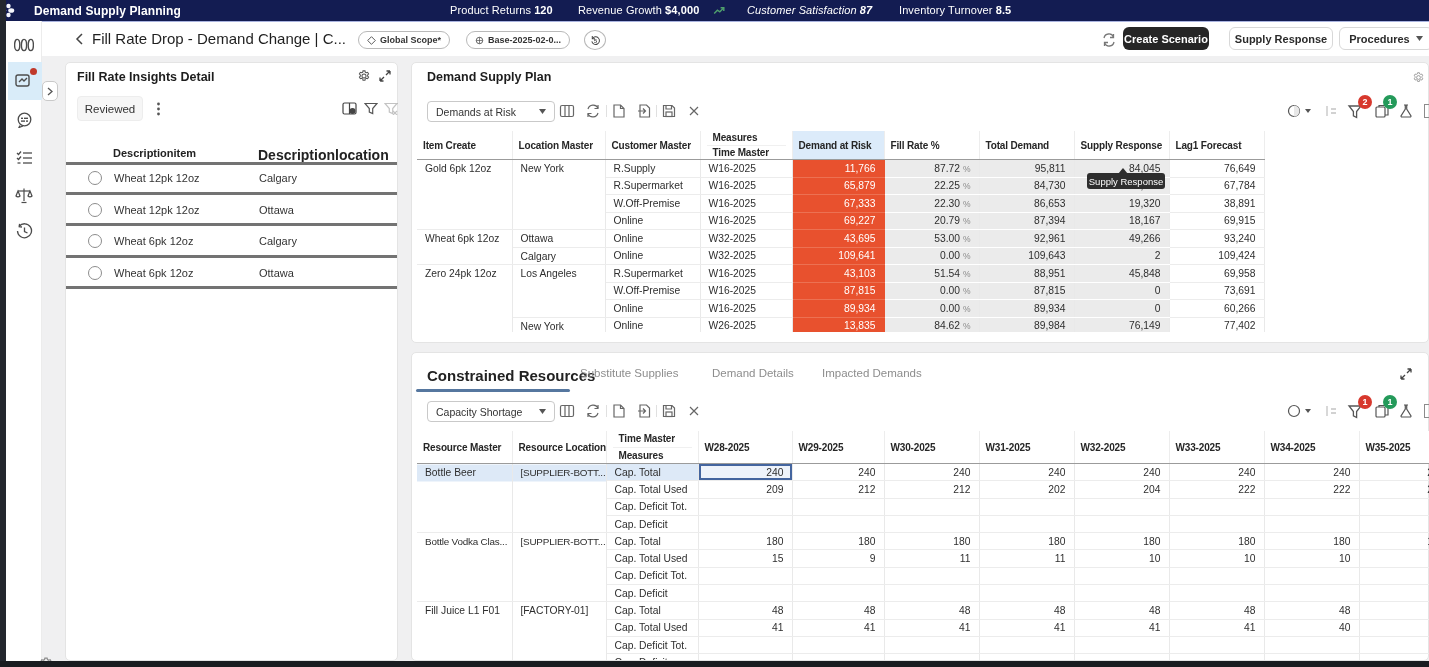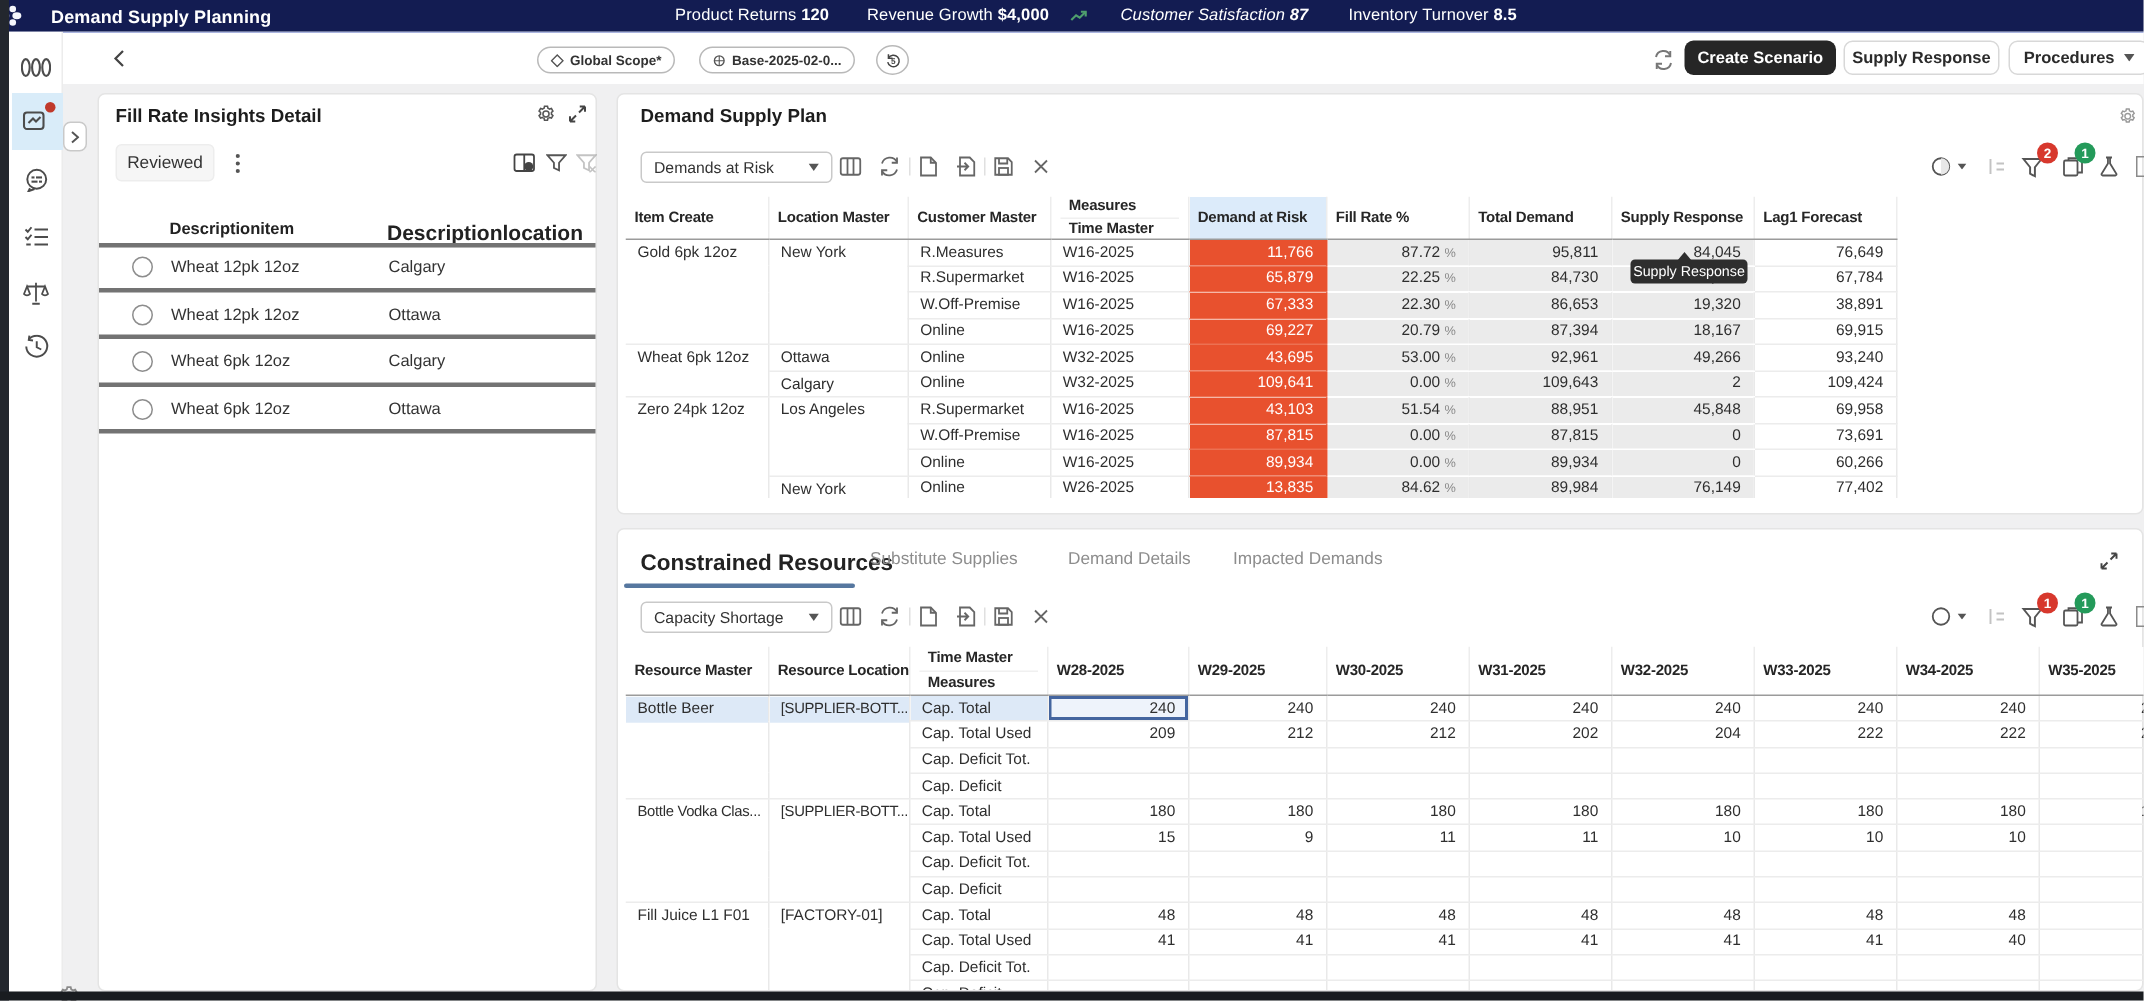--- a/index.html
+++ b/index.html
@@ -88,39 +88,40 @@
     <path d="M9 1 L13 1 L13 5" stroke="#4f9f6d" stroke-width="1.8" fill="none"></path>
   </svg>
   <div class="t" style="left:747px;font-style:italic;">Customer Satisfaction <b>87</b></div>
   <div class="t" style="left:899px;">Inventory Turnover <b>8.5</b></div>
 </div>
 
 <div class="abs" id="hdr">
   <svg class="abs" style="left:68px; top:10px;" width="10" height="14" viewBox="0 0 10 14">
     <path d="M8 2 L3 7 L8 12" stroke="#444" stroke-width="1.5" fill="none"></path>
   </svg>
+  <div class="abs" style="left:86px; top:8px; font-size:15px; color:#1f1f1f;">Fill Rate Drop - Demand Change | C...</div>
   <div class="pill" style="left:352px;"><svg width="9" height="9" viewBox="0 0 10 10" style="margin-right:4px;">
         <rect x="2" y="2" width="6" height="6" transform="rotate(45 5 5)" stroke="#555" fill="none"></rect>
       </svg>Global Scope*</div>
   <div class="pill" style="left:460px;"><svg width="9" height="9" viewBox="0 0 10 10" style="margin-right:4px;">
         <circle cx="5" cy="5" r="3.6" stroke="#555" fill="none"></circle>
         <path d="M5 1.4 V8.6 M1.4 5 H8.6" stroke="#555" stroke-width=".8"></path>
       </svg>Base-2025-02-0...</div>
   <div class="pill" style="left:578px; width:22px; border-radius:50%; height:20px; top:8px; padding:0; justify-content:center;">
     <svg width="11" height="11" viewBox="0 0 12 12">
         <path d="M2.5 4 A4.2 4.2 0 1 1 2 7" stroke="#444" stroke-width="1.1" fill="none"></path>
         <path d="M2.5 1.2 V4.2 H5.5" stroke="#444" stroke-width="1.1" fill="none"></path>
         <text x="4.3" y="8.6" font-size="6" fill="#444">5</text>
       </svg>
   </div>
   <svg class="abs" style="left:1096px; top:11px;" width="14" height="14" viewBox="0 0 14 14">
     <path d="M2 5 A5 5 0 0 1 11.5 4 M12 9 A5 5 0 0 1 2.5 10" stroke="#777" stroke-width="1.3" fill="none"></path>
     <path d="M11.5 1 V4.5 H8 M2.5 13 V9.5 H6" stroke="#777" stroke-width="1.3" fill="none"></path>
   </svg>
-  <div class="btn dark" style="left:1117px; width:101px;">Create Scenario</div>
+  <div class="btn dark" style="left:1117px; width:86px;">Create Scenario</div>
   <div class="btn light" style="left:1223px; width:104px;">Supply Response</div>
   <div class="btn light" style="left:1333px; width:94px;">Procedures&nbsp;&nbsp;<svg width="7" height="5" viewBox="0 0 7 5">
         <path d="M0 0 H7 L3.5 5 Z" fill="#555"></path>
       </svg></div>
 </div>
 
 <div class="abs" id="sidebar">
   <div class="sbi" style="top:9px;">
     <svg width="20" height="14" viewBox="0 0 20 14">
         <g stroke="#4c4c4c" stroke-width="1.4" fill="none">
@@ -359,21 +360,21 @@
             </th>
       <th class="dar">Demand at Risk</th>
             <th>Fill Rate %</th>
             <th>Total Demand</th>
             <th>Supply Response</th>
             <th>Lag1 Forecast</th>
     </tr>
     <tr>
       <td rowspan="4" class="vt">Gold 6pk 12oz</td>
             <td rowspan="4" class="vt">New York</td>
-      <td class="wht">R.Measures</td>
+      <td class="wht">R.Supply</td>
             <td class="wht">W16-2025</td>
       <td class="red num">11,766</td>
             <td class="gry num">87.72 <span class="pct">%</span></td>
             <td class="gry num">95,811</td>
             <td class="gry num">84,045</td>
             <td class="wht num">76,649</td>
     </tr>
     <tr>
       <td class="wht">R.Supermarket</td>
             <td class="wht">W16-2025</td>

